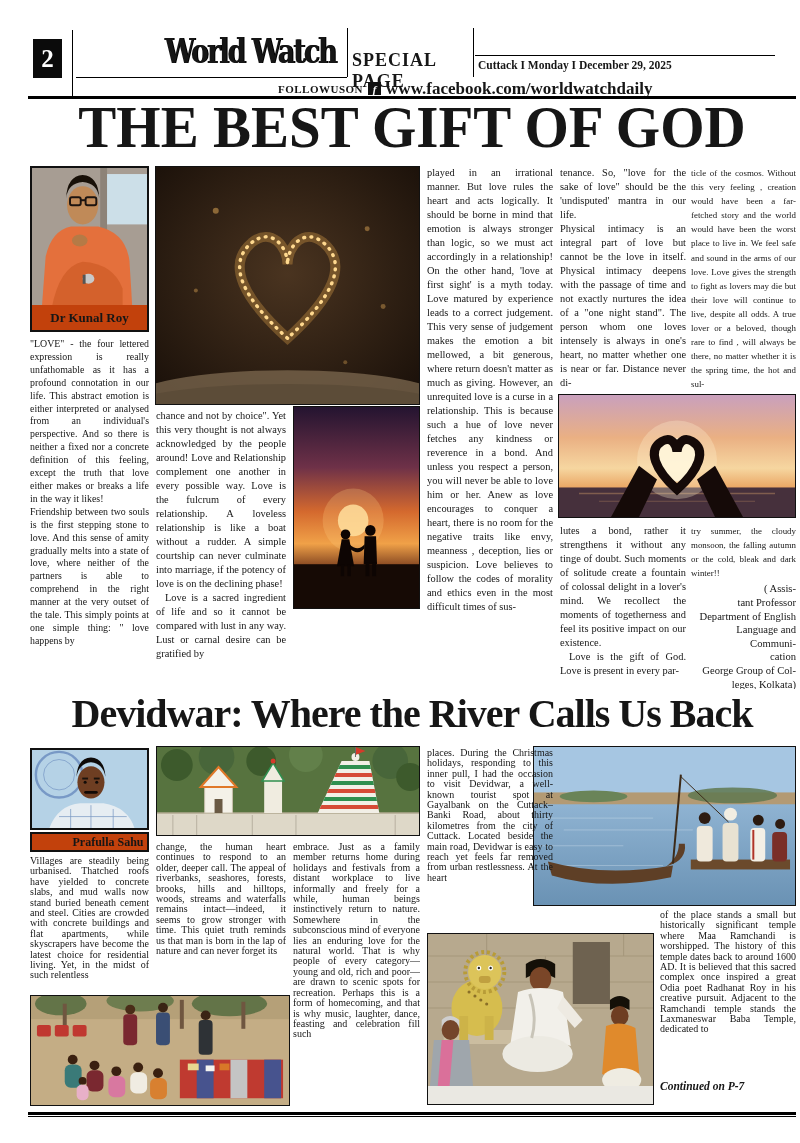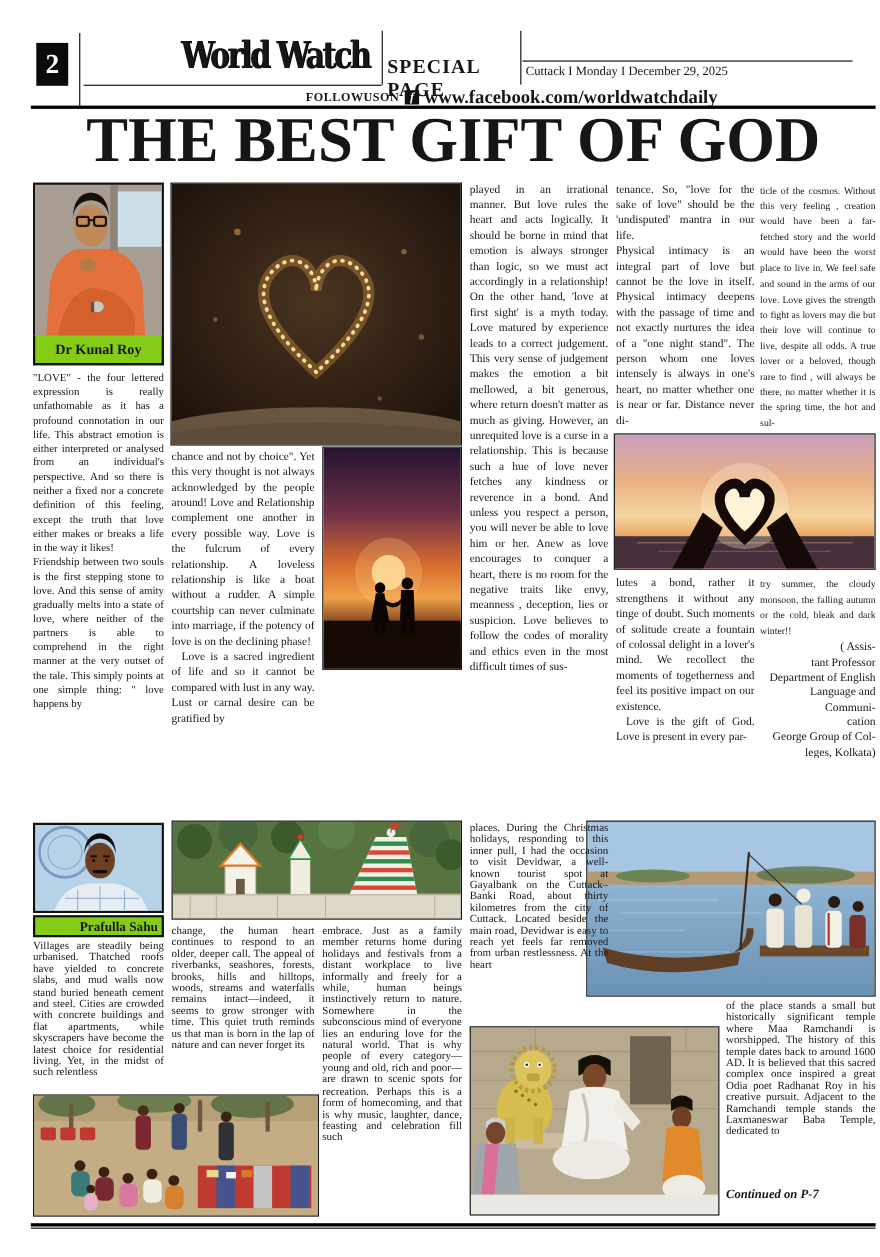--- a/index.html
+++ b/index.html
@@ -6,35 +6,35 @@
   .page{position:relative;width:800px;height:1143px;background:#ffffff;margin:0 auto;
         font-family:"Liberation Serif",serif;color:#161616;overflow:hidden;}
   .rule{position:absolute;background:#000;}
   
   .pagenum{position:absolute;left:33px;top:39px;width:29px;height:39px;background:#0b0b0b;color:#fff;
            font-weight:bold;font-size:25px;display:flex;align-items:center;justify-content:center;}
   .logo{position:absolute;left:150px;top:36px;width:200px;text-align:center;font-weight:bold;
         font-size:27px;letter-spacing:-2px;transform:scaleY(1.25);transform-origin:center;
         font-family:"DejaVu Serif",serif;text-shadow:1px 0 #000;}
   .section{position:absolute;left:352px;top:50px;width:120px;font-weight:bold;font-size:18px;letter-spacing:1px;}
-  .dateline{position:absolute;left:478px;top:59px;width:300px;font-weight:normal;font-size:11.5px;}
+  .dateline{position:absolute;left:478px;top:59px;width:300px;font-weight:bold;font-size:11.5px;}
   .followrow{position:absolute;left:278px;top:81px;height:15px;display:flex;align-items:center;gap:5px;}
   .follow{font-weight:bold;font-size:11px;letter-spacing:.5px;}
   .fbicon{width:13px;height:13px;background:#111;color:#fff;font-weight:bold;font-style:italic;
           font-size:11px;display:flex;align-items:flex-end;justify-content:center;line-height:12px;}
   .fburl{font-weight:bold;font-size:17px;}
   
   .hl1{position:absolute;left:28px;top:98px;width:768px;text-align:center;font-weight:bold;
        font-size:57px;line-height:60px;letter-spacing:0px;transform:scaleY(1.02);white-space:nowrap;}
   .hl2{position:absolute;left:28px;top:686px;width:768px;text-align:center;font-weight:bold;
        font-size:40px;line-height:56px;letter-spacing:-1px;white-space:nowrap;}
   
   .photo{position:absolute;border:1.5px solid #111;box-sizing:border-box;overflow:hidden;background:#ccc;}
   .photo svg{display:block;width:100%;height:100%;}
-  .capbox{position:absolute;box-sizing:border-box;border:2px solid #111;background:#84cc16;
+  .capbox{position:absolute;box-sizing:border-box;border:2px solid #111;background:#c2410c;
           font-weight:bold;text-align:center;display:flex;align-items:center;justify-content:center;}
   
   .txt{position:absolute;text-align:justify;overflow:hidden;}
   .txt p{margin:0;}
   .ind{text-indent:9px;}
   .a1{font-size:10.4px;line-height:14px;}
   .a1c1{font-size:9.9px;line-height:12.9px;}
   .a1c6{font-size:8.9px;line-height:14.1px;}
   .a2{font-size:10px;line-height:10.4px;}
   .credit{text-align:right;white-space:pre-line;font-size:10.6px;line-height:13.6px;margin-top:2px;}
@@ -186,20 +186,21 @@
     <p>try summer, the cloudy monsoon, the falling autumn or the cold, bleak and dark winter!!</p>
     <div class="credit">( Assis-
 tant Professor
 Department of English
 Language and Communi-
 cation
 George Group of Col-
 leges, Kolkata)</div>
   </div>
 
+  <div class="hl2">Devidwar: Where the River Calls Us Back</div>
 
   <div class="photo" style="left:30px;top:748px;width:119px;height:82px;border-width:2px;">
     <svg viewBox="0 0 119 82" preserveAspectRatio="none">
       <rect width="119" height="82" fill="#b5d2e6"></rect>
       <circle cx="28" cy="26" r="24" fill="none" stroke="#2f55a0" stroke-width="2.5" opacity="0.45"></circle>
       <circle cx="28" cy="26" r="16" fill="none" stroke="#2f55a0" stroke-width="1" opacity="0.35"></circle>
       <path d="M18 82 Q27 58 50 56 L74 56 Q99 60 106 82 Z" fill="#e6edf2"></path>
       <line x1="40" y1="62" x2="40" y2="82" stroke="#7e9cc4" stroke-width="0.8"></line>
       <line x1="61" y1="58" x2="61" y2="82" stroke="#7e9cc4" stroke-width="0.8"></line>
       <line x1="84" y1="62" x2="84" y2="82" stroke="#7e9cc4" stroke-width="0.8"></line>

